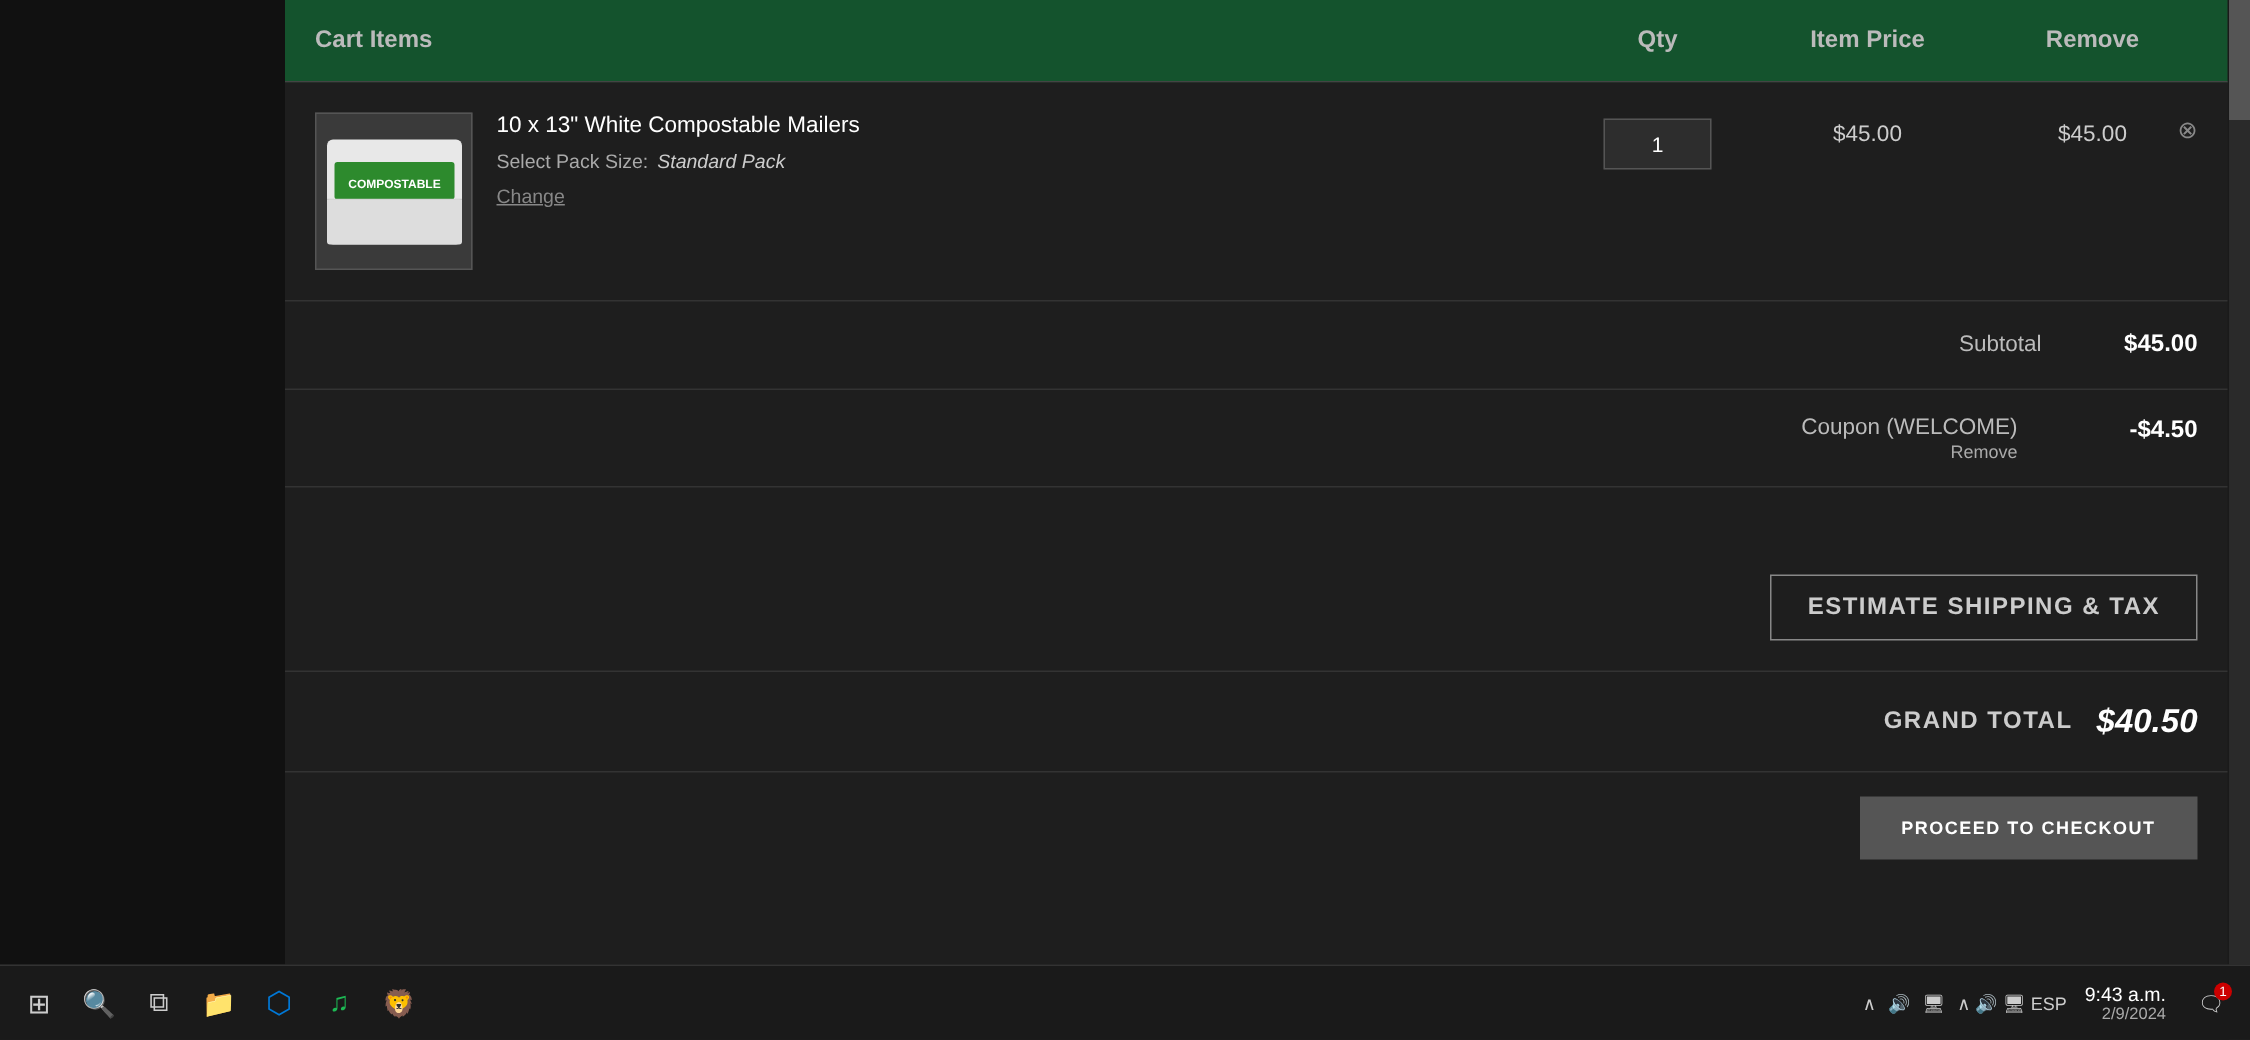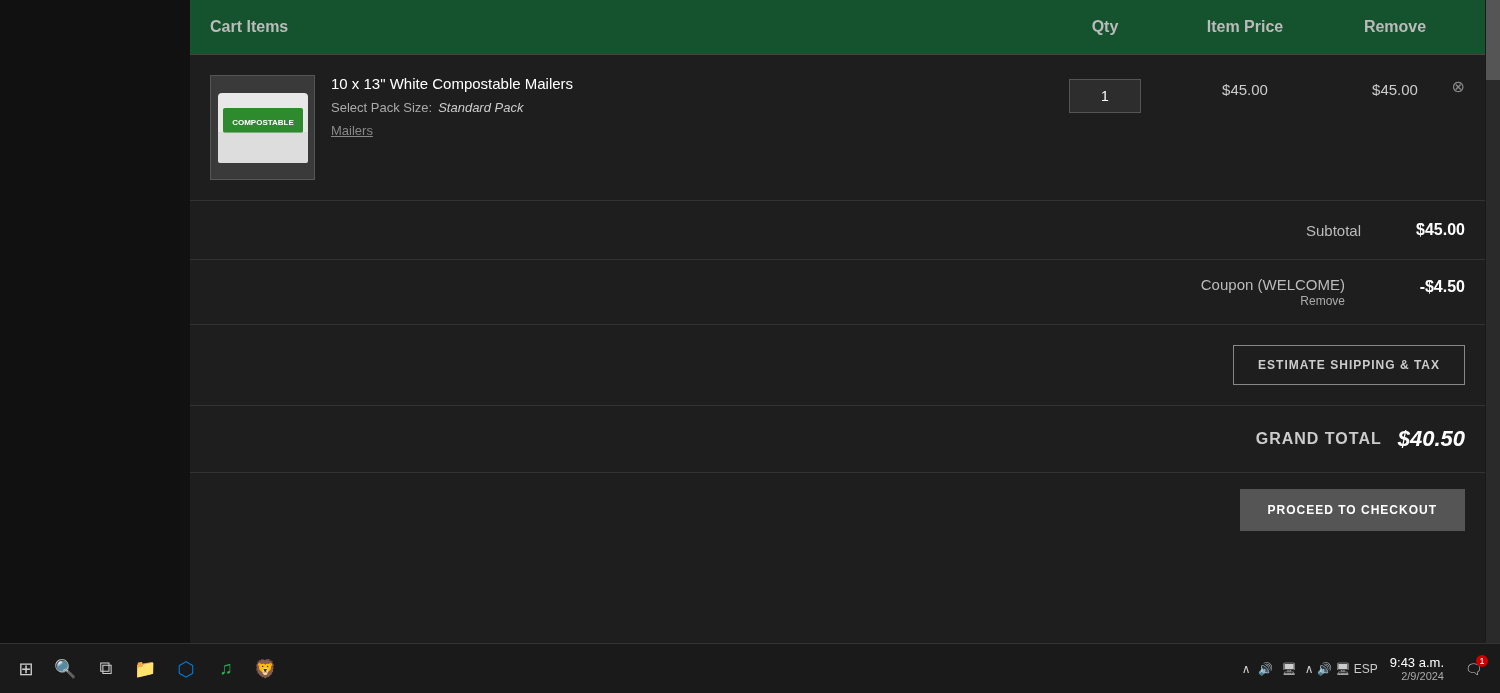--- a/index.html
+++ b/index.html
@@ -178,21 +178,20 @@
 
     
     .summary-section {
       padding: 16px 20px;
       border-bottom: 1px solid #333;
     }
 
     .summary-row {
       display: flex;
       justify-content: flex-end;
-      align-items: center;
       gap: 24px;
       padding: 4px 0;
     }
 
     .summary-label {
       color: #bbbbbb;
       font-size: 15px;
       font-weight: 500;
     }
 
@@ -248,26 +247,27 @@
       padding: 20px;
       border-bottom: 1px solid #333;
       display: flex;
       justify-content: flex-end;
     }
 
     .estimate-btn {
       background-color: transparent;
       border: 1px solid #888;
       color: #cccccc;
-      font-size: 12px;
+      font-size: 16px;
       font-weight: 600;
       letter-spacing: 1px;
       padding: 12px 24px;
       cursor: pointer;
       text-transform: uppercase;
+      margin-top: 38px;
     }
 
     
     .grand-total-section {
       padding: 20px;
       border-bottom: 1px solid #333;
       display: flex;
       justify-content: flex-end;
       align-items: center;
       gap: 16px;
@@ -438,21 +438,21 @@
           <rect x="5" y="55" width="90" height="30" rx="2" fill="#ddd"></rect>
         </svg>
       </div>
 
       <div class="product-info">
         <span class="product-name">10 x 13" White Compostable Mailers</span>
         <div class="pack-size-row">
           <span class="pack-size-label">Select Pack Size:</span>
           <span class="pack-size-value">Standard Pack</span>
         </div>
-        <span class="change-link">Mailers</span>
+        <span class="change-link">Change</span>
       </div>
     </div>
 
     <div class="qty-wrapper">
       <input class="qty-input" type="text" value="1" style="">
     </div>
 
     <div class="price-cell">
       <span>$45.00</span>
     </div>

